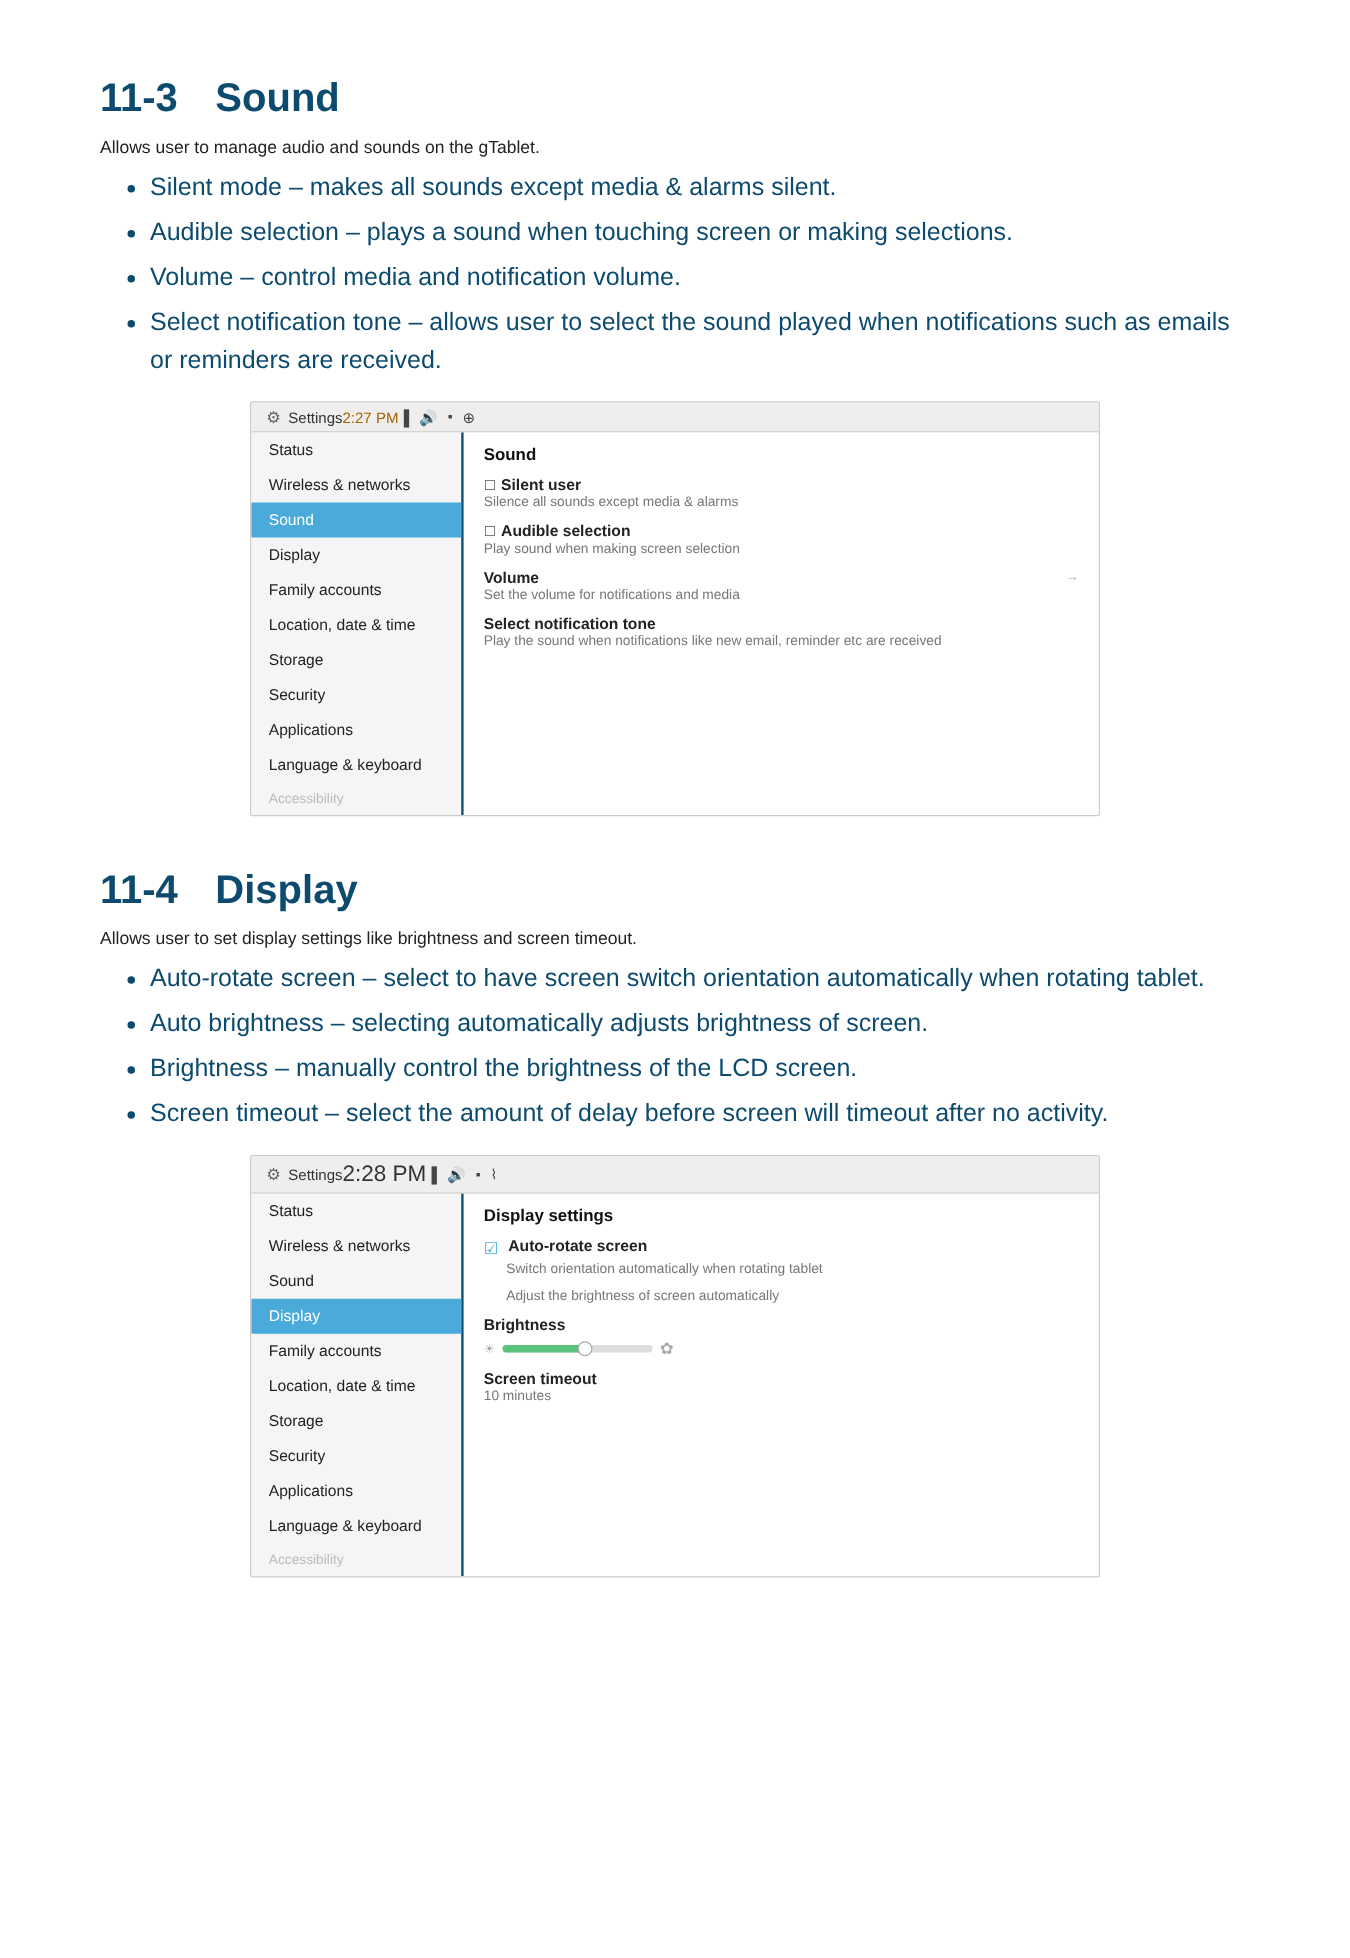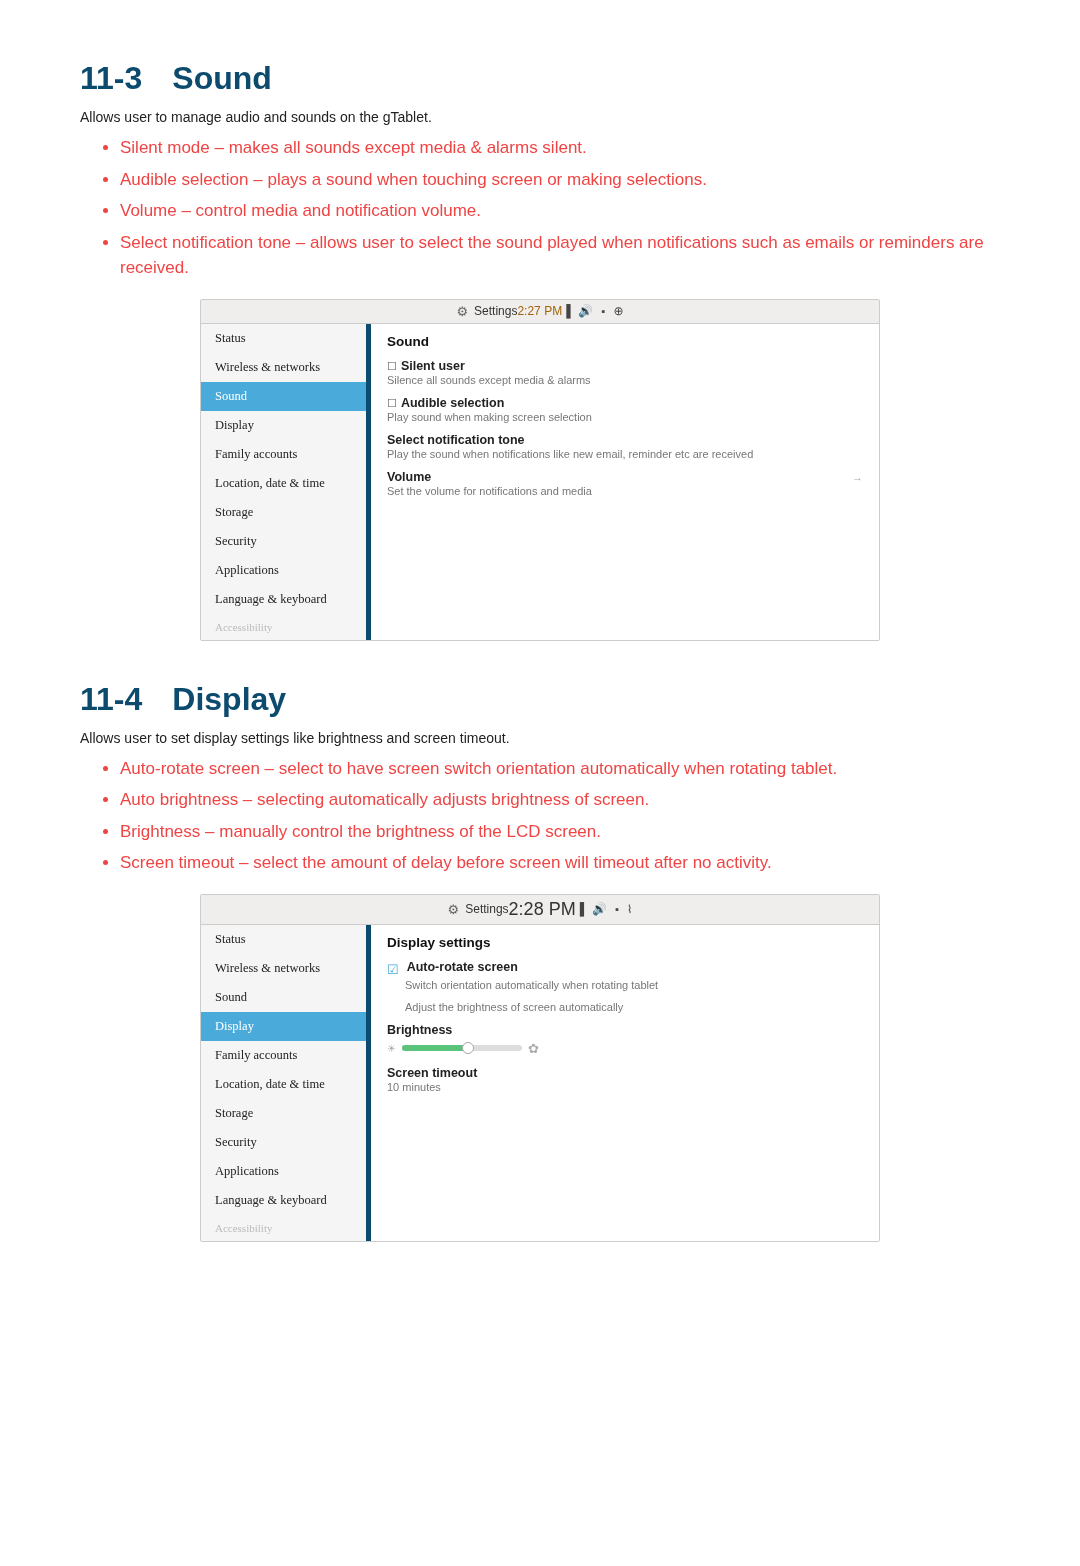--- a/index.html
+++ b/index.html
@@ -33,42 +33,42 @@
       color: #222;
     }
 
     .bullet-list {
       list-style: disc;
       margin-left: 40px;
       margin-bottom: 18px;
     }
 
     .bullet-list li {
-      font-size: 17px;
+      font-size: 20px;
       margin-bottom: 6px;
-      color: #ef4444;
+      color: #0c4a6e;
       line-height: 1.5;
     }
 
     
     .screenshot-box {
       border: 1px solid #ccc;
       border-radius: 2px;
       width: 680px;
       margin: 18px auto 0 auto;
       background: #f5f5f5;
       overflow: hidden;
       font-family: Arial, sans-serif;
     }
 
     .ss-topbar {
       background: #f0eeec;
       display: flex;
       align-items: center;
-      justify-content: center;
+      justify-content: flex-start;
       padding: 4px 12px;
       border-bottom: 1px solid #ccc;
       font-size: 12px;
       color: #333;
     }
 
     .ss-topbar-left {
       display: flex;
       align-items: center;
       gap: 6px;
@@ -83,23 +83,22 @@
     }
 
     .ss-body {
       display: flex;
       min-height: 280px;
     }
 
     .ss-sidebar {
       width: 170px;
       background: #f5f5f5;
-      border-right: 5px solid #0c4a6e;
+      border-right: 2px solid #0c4a6e;
       padding: 0;
-      font-family: Liberation Serif, serif;
     }
 
     .ss-sidebar-item {
       padding: 7px 14px;
       font-size: 12.5px;
       color: #222;
       cursor: pointer;
       border-bottom: none;
     }
 
@@ -269,30 +268,30 @@
 
           <div class="ss-item">
             <div class="ss-item-row">
               <span class="ss-item-icon">☐</span>
               <span class="ss-item-name">Audible selection</span>
             </div>
             <div class="ss-item-desc">Play sound when making screen selection</div>
           </div>
 
           <div class="ss-item">
-            <div class="ss-item-name">Select notification tone</div>
-            <div class="ss-item-desc">Play the sound when notifications like new email, reminder etc are received</div>
-          </div>
-
-          <div class="ss-item">
             <div class="ss-item-row ss-item-row-plain">
               <span class="ss-item-name">Volume</span>
               <span style="font-size:11px;color:#aaa;">→</span>
             </div>
             <div class="ss-item-desc">Set the volume for notifications and media</div>
+          </div>
+
+          <div class="ss-item">
+            <div class="ss-item-name">Select notification tone</div>
+            <div class="ss-item-desc">Play the sound when notifications like new email, reminder etc are received</div>
           </div>
 
         </div>
       </div>
     </div>
   </div>
 
   <div class="section" style="margin-top:40px;">
     <h2 class="section-title">
       <span class="num">11-4</span><span>Display</span>

